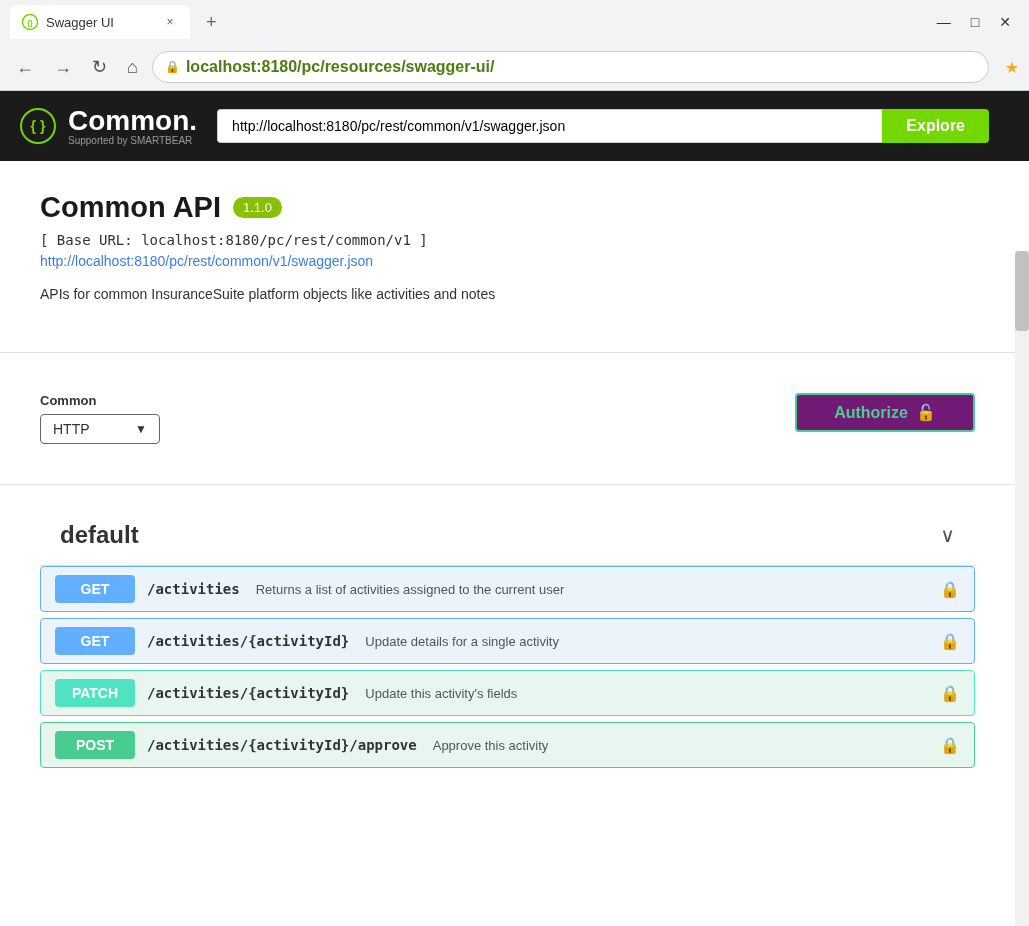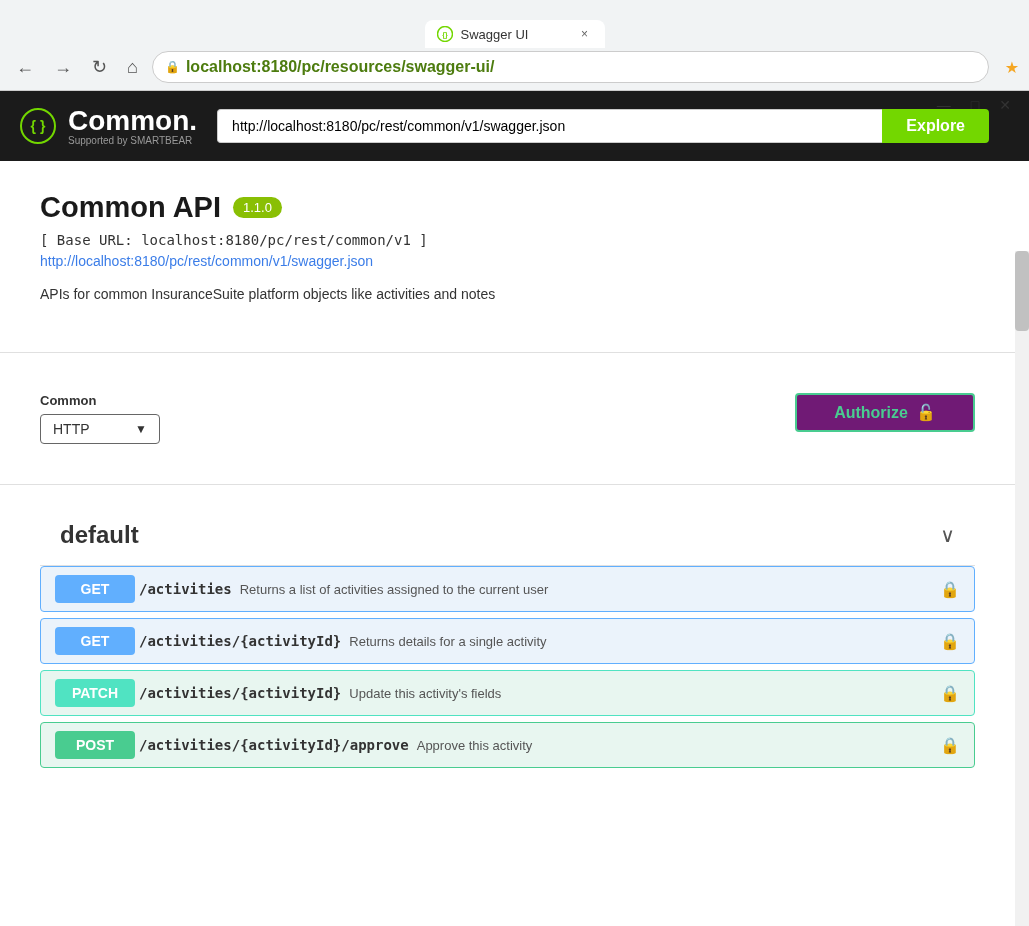--- a/index.html
+++ b/index.html
@@ -6,24 +6,23 @@
     body { font-family: Arial, sans-serif; background: #fff; width: 1029px; height: 926px; overflow: hidden; }
 
     
     .browser-chrome {
       background: #f1f3f4;
       border-bottom: 1px solid #ccc;
     }
     .browser-titlebar {
       display: flex;
       align-items: center;
-      padding: 20px 10px;
+      padding: 6px 10px;
       gap: 8px;
       height: 44px;
-      flex-direction: column;
     }
     .browser-tab {
       display: flex;
       align-items: center;
       background: #fff;
       border-radius: 8px 8px 0 0;
       padding: 6px 12px;
       gap: 8px;
       min-width: 180px;
       height: 34px;
@@ -313,21 +312,21 @@
 
     
     .endpoint-row {
       display: flex;
       align-items: center;
       padding: 8px 14px;
       border: 1px solid #ccc;
       border-radius: 4px;
       margin-bottom: 6px;
       cursor: pointer;
-      gap: 4px;
+      gap: 12px;
     }
     .endpoint-row.get {
       background: #ebf3fb;
       border-color: #61affe;
     }
     .endpoint-row.patch {
       background: #e8f6f0;
       border-color: #50e3c2;
     }
     .endpoint-row.post {
@@ -462,21 +461,21 @@
       <div class="endpoint-row get">
         <span class="method-badge get">GET</span>
         <span class="endpoint-path">/activities</span>
         <span class="endpoint-desc">Returns a list of activities assigned to the current user</span>
         <span class="endpoint-lock">🔒</span>
       </div>
 
       <div class="endpoint-row get">
         <span class="method-badge get">GET</span>
         <span class="endpoint-path">/activities/{activityId}</span>
-        <span class="endpoint-desc">Returns details for a single activity</span>
+        <span class="endpoint-desc">Update details for a single activity</span>
         <span class="endpoint-lock">🔒</span>
       </div>
 
       <div class="endpoint-row patch">
         <span class="method-badge patch">PATCH</span>
         <span class="endpoint-path">/activities/{activityId}</span>
         <span class="endpoint-desc">Update this activity's fields</span>
         <span class="endpoint-lock">🔒</span>
       </div>
 

